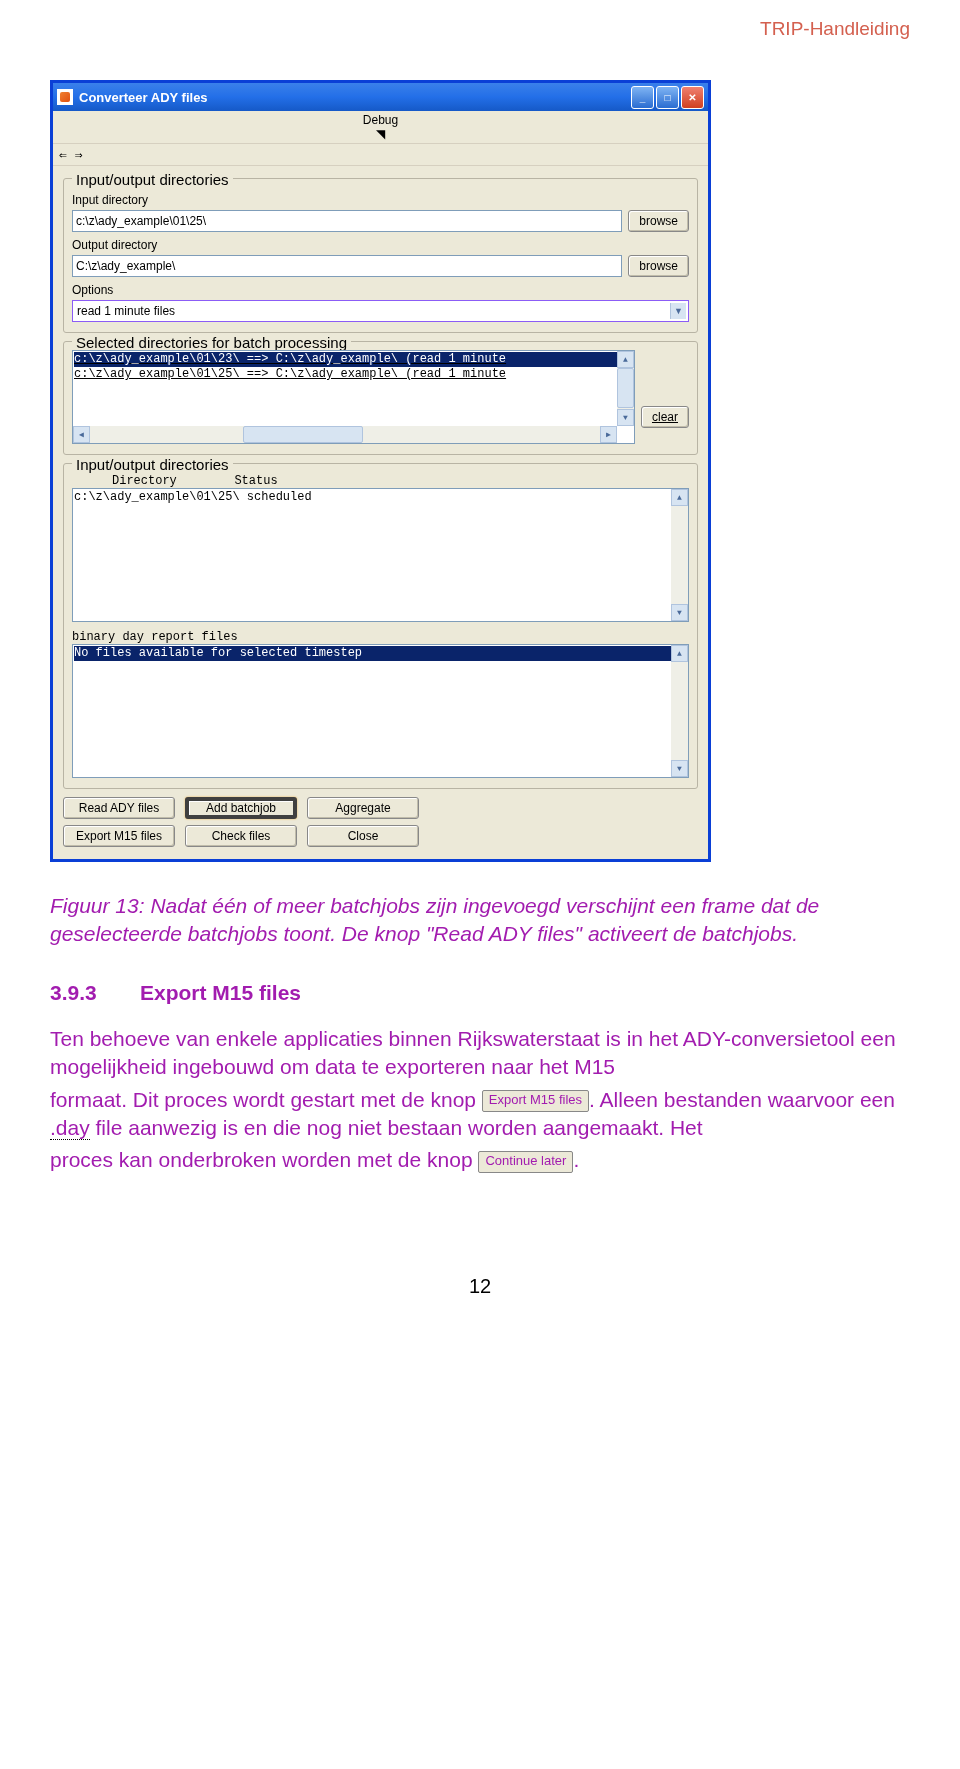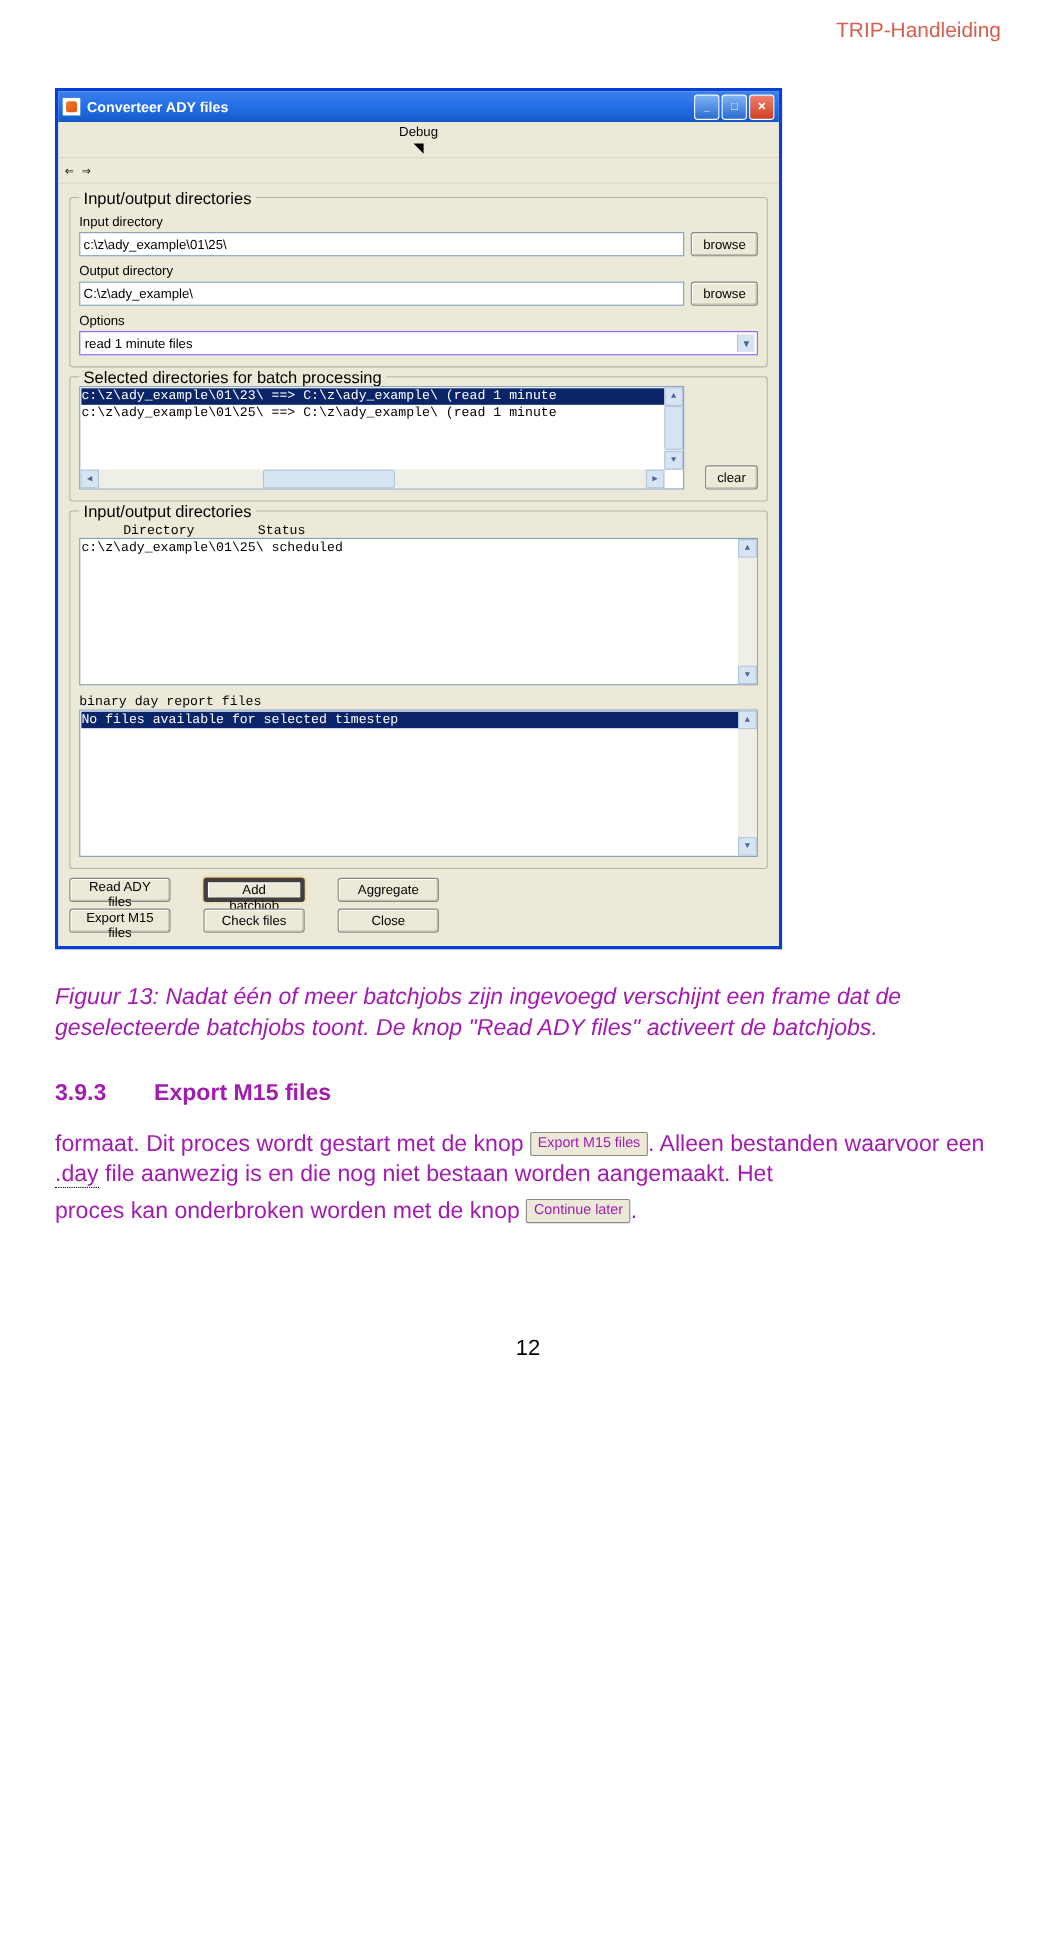--- a/index.html
+++ b/index.html
@@ -233,22 +233,23 @@
   }
   .scrollthumb {
     position: absolute;
     background: #d7e4f2;
     border: 1px solid #b0c4de;
     border-radius: 2px;
     box-sizing: border-box;
   }
   .batch-box {
     display: flex;
-    gap: 19px;
-    align-items: flex-end;
+    gap: 6px;
+    align-items: center;
+    text-decoration: underline;
   }
   .batch-box .listbox {
     flex: 1;
     height: 90px;
   }
   .status-table-header {
     font-family: "Courier New", monospace;
     font-size: 12px;
     white-space: pre;
     padding: 2px 0 0 40px;
@@ -258,21 +259,21 @@
     font-size: 12px;
     margin-top: 8px;
   }
   .bottom-buttons {
     display: grid;
     grid-template-columns: repeat(3, 112px);
     gap: 6px 10px;
     margin: 8px 2px 4px 2px;
   }
   .bottom-buttons .btn {
-    width: 92px;
+    width: 112px;
     text-align: center;
   }
   
   .doc-text {
     margin-top: 30px;
     font-size: 21px;
     line-height: 1.35;
     color: #a21caf;
     font-family: Arial, sans-serif;
   }
@@ -414,20 +415,21 @@
     </div>
   </div>
 
   <div class="doc-text">
     <p class="caption">Figuur 13: Nadat één of meer batchjobs zijn ingevoegd verschijnt een frame dat de geselecteerde batchjobs toont. De knop "Read ADY files" activeert de batchjobs.</p>
 
     <h3>
       <span class="secnum">3.9.3</span><span>Export M15 files</span>
     </h3>
 
+    <p>Ten behoeve van enkele applicaties binnen Rijkswaterstaat is in het ADY-conversietool een mogelijkheid ingebouwd om data te exporteren naar het M15</p>
     <p>
       <span>formaat. Dit proces wordt gestart met de knop </span><span class="inline-btn">Export M15 files</span><span>. Alleen bestanden waarvoor een </span><span class="dotted-underline">.day</span><span> file aanwezig is en die nog niet bestaan worden aangemaakt. Het</span>
     </p>
     <p>
       <span>proces kan onderbroken worden met de knop </span><span class="inline-btn">Continue later</span><span>.</span>
     </p>
   </div>
 
   <div class="page-number">12</div>
 </div>

